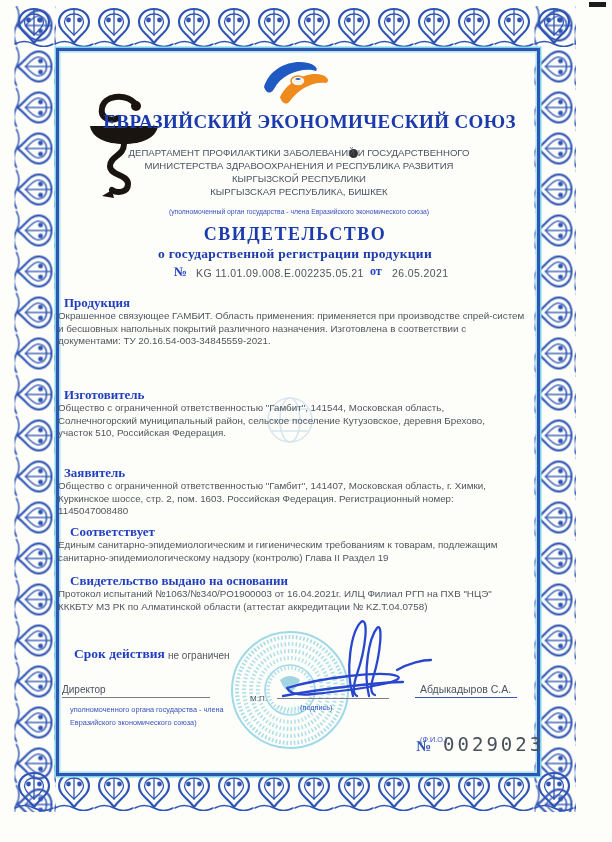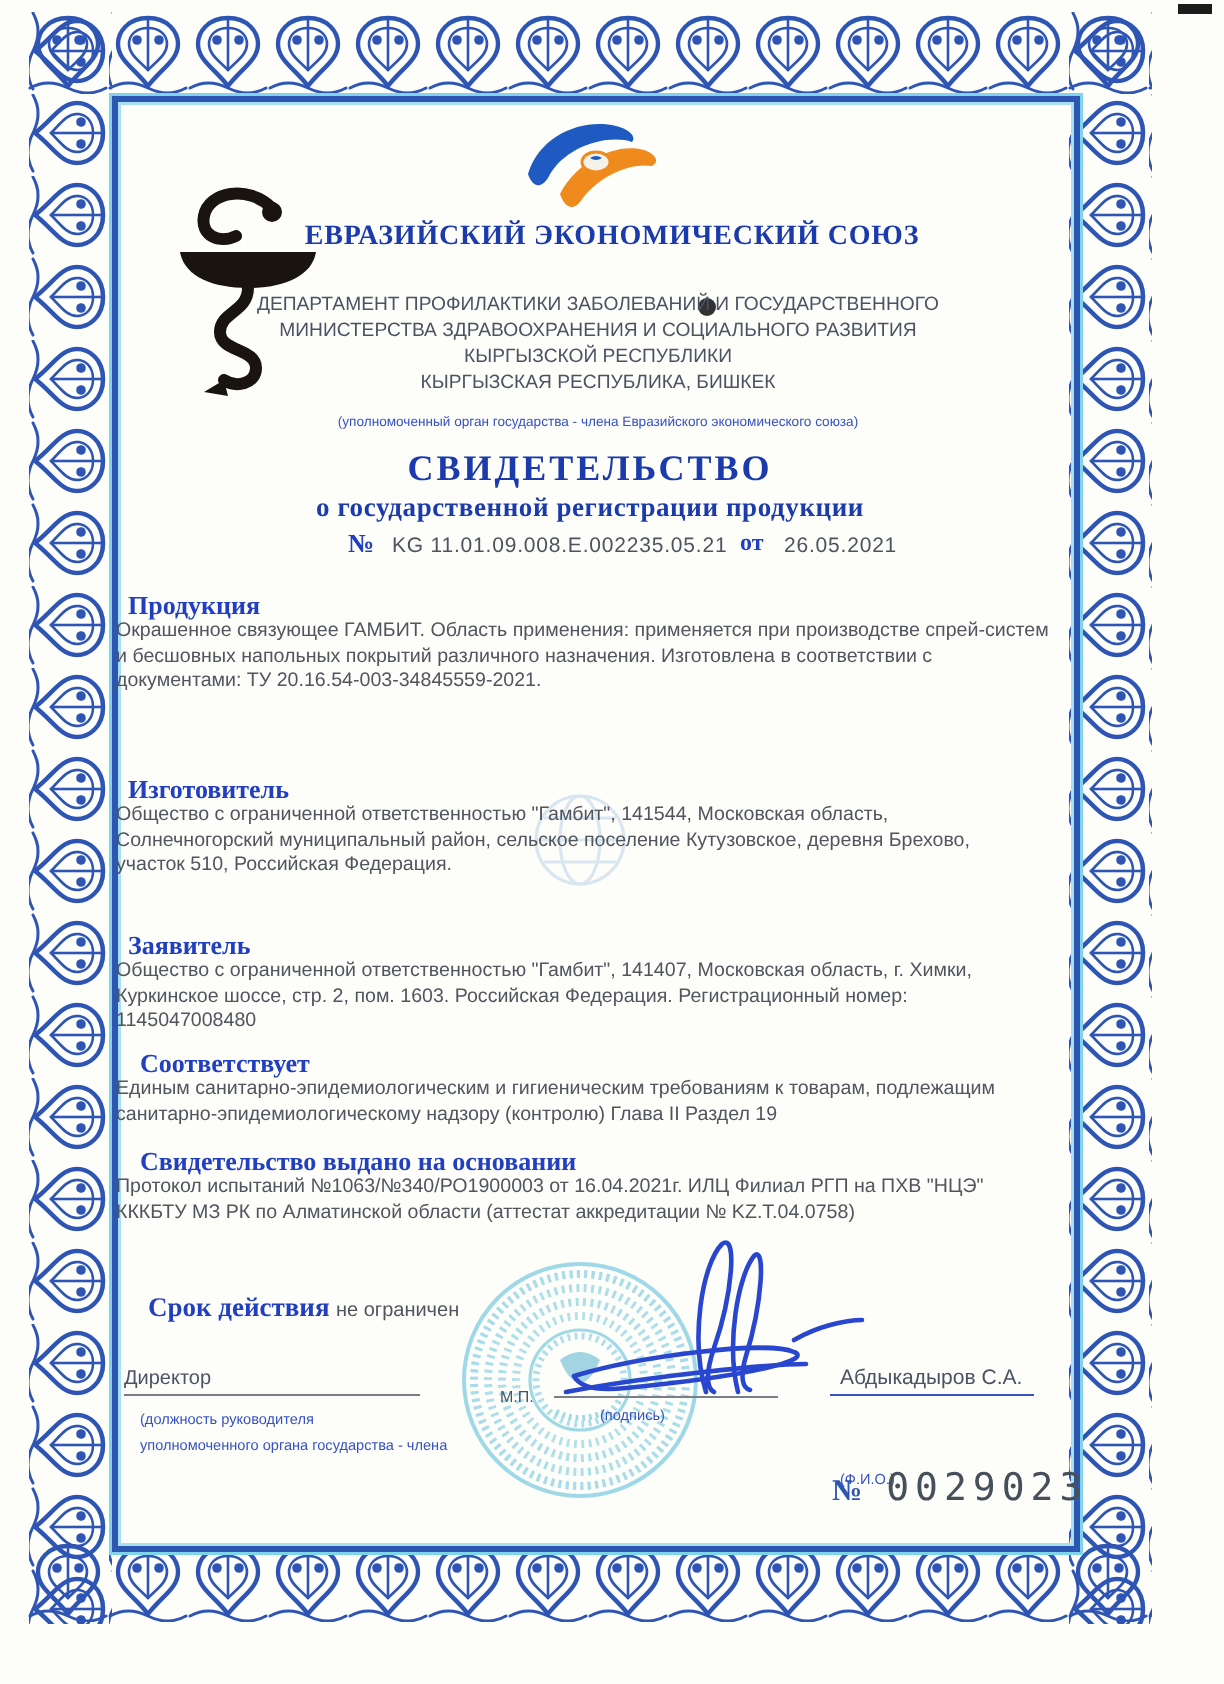--- a/index.html
+++ b/index.html
@@ -15,21 +15,21 @@
 
   
   .frame{position:absolute;left:56px;top:48px;width:478px;height:722px;
          border:3px solid #2d55b2;
          box-shadow:0 0 0 1.5px #7fd4ea, inset 0 0 0 1.5px #a8e0f0;}
 
   .abs{position:absolute;}
   .ctr{text-align:center;}
 
   .union-title{left:96px;top:111px;width:420px;font-family:"Liberation Serif",serif;
-    font-weight:bold;font-size:14px;color:#1b3bad;letter-spacing:.4px;}
+    font-weight:bold;font-size:19px;color:#1b3bad;letter-spacing:.4px;text-align:right;}
   .dept{left:76px;top:146px;width:446px;font-size:9.6px;color:#4b5363;line-height:13px;}
   .authority-note{left:96px;top:208px;width:406px;font-size:6.8px;color:#3752c1;}
 
   .doc-title{left:56px;top:224px;width:478px;font-family:"Liberation Serif",serif;
     font-weight:bold;font-size:18px;color:#1b3bad;letter-spacing:1.5px;}
   .doc-subtitle{left:56px;top:246px;width:478px;font-family:"Liberation Serif",serif;
     font-weight:bold;font-size:13.5px;color:#1b3bad;letter-spacing:.3px;}
 
   .blue-serif{font-family:"Liberation Serif",serif;font-weight:bold;color:#213fc0;}
   .reg-label{left:174px;top:264px;font-size:13px;}
@@ -136,21 +136,21 @@
   <svg class="abs" style="left:258px;top:57px;width:78px;height:50px;" viewBox="0 0 78 50">
     <path d="M6 30 C12 10 34 2 50 6 C58 8 60 12 58 14 C46 10 24 16 16 32 C12 38 8 36 6 30 Z" fill="#1f5ac2"></path>
     <path d="M22 40 C30 24 50 14 64 18 C70 20 72 24 68 26 C56 24 40 32 32 44 C28 49 24 46 22 40 Z" fill="#ef8a1d"></path>
     <ellipse cx="40" cy="24" rx="7" ry="5" fill="#f5f2ea" stroke="#ef8a1d" stroke-width="1.5"></ellipse>
     <path d="M37 22 q3 -2 6 0 q-3 2 -6 0" fill="#1f5ac2"></path>
   </svg>
 
   <div class="abs ctr union-title">ЕВРАЗИЙСКИЙ ЭКОНОМИЧЕСКИЙ СОЮЗ</div>
   <div class="abs ctr dept">
     <div>ДЕПАРТАМЕНТ ПРОФИЛАКТИКИ ЗАБОЛЕВАНИЙ И ГОСУДАРСТВЕННОГО</div>
-    <div>МИНИСТЕРСТВА ЗДРАВООХРАНЕНИЯ И СОЦИАЛЬНОГО РАЗВИТИЯ</div>
+    <div>МИНИСТЕРСТВА ЗДРАВООХРАНЕНИЯ И РЕСПУБЛИКА РАЗВИТИЯ</div>
     <div>КЫРГЫЗСКОЙ РЕСПУБЛИКИ</div>
     <div>КЫРГЫЗСКАЯ РЕСПУБЛИКА, БИШКЕК</div>
   </div>
   <div class="abs ctr authority-note">(уполномоченный орган государства - члена Евразийского экономического союза)</div>
 
   <div class="abs ctr doc-subtitle">о государственной регистрации продукции</div>
   <div class="abs ctr doc-title">СВИДЕТЕЛЬСТВО</div>
 
   <div class="abs blue-serif reg-label">№</div>
   <div class="abs reg-value">KG 11.01.09.008.E.002235.05.21</div>
@@ -203,22 +203,22 @@
       <path d="M104 88 C98 64 104 30 112 20 C118 14 116 44 108 70 C105 80 106 86 110 87"></path>
       <path d="M22 80 C55 70 118 62 132 68 C142 72 110 80 48 86 C30 88 24 84 22 80"></path>
       <path d="M18 88 C60 80 120 74 138 74"></path>
       <path d="M132 62 C144 55 158 52 166 52"></path>
     </g>
   </svg>
 
   <div class="abs" style="left:62px;top:684px;font-size:10px;color:#4b5363;">Директор</div>
   <div class="abs gray-line" style="left:62px;top:697px;width:148px;"></div>
   <div class="abs sig-small" style="left:70px;top:703px;width:200px;">
-    <div>(должность руководителя</div>
     <div>уполномоченного органа государства - члена</div>
+    <div>Евразийского экономического союза)</div>
   </div>
 
   <div class="abs" style="left:250px;top:694px;font-size:8px;color:#4b5363;">М.П.</div>
   <div class="abs gray-line" style="left:277px;top:698px;width:112px;"></div>
   <div class="abs sig-small" style="left:300px;top:701px;">(подпись)</div>
 
   <div class="abs" style="left:420px;top:683px;font-size:10.5px;color:#4b5363;">Абдыкадыров С.А.</div>
   <div class="abs blue-line" style="left:415px;top:697px;width:102px;"></div>
   <div class="abs sig-small" style="left:420px;top:701px;margin-top:32px;">(Ф.И.О.)</div>
 

